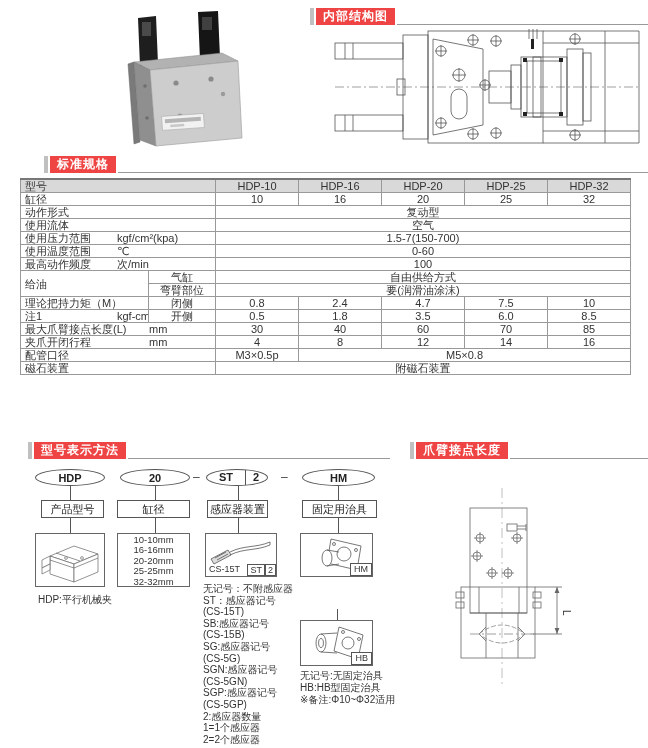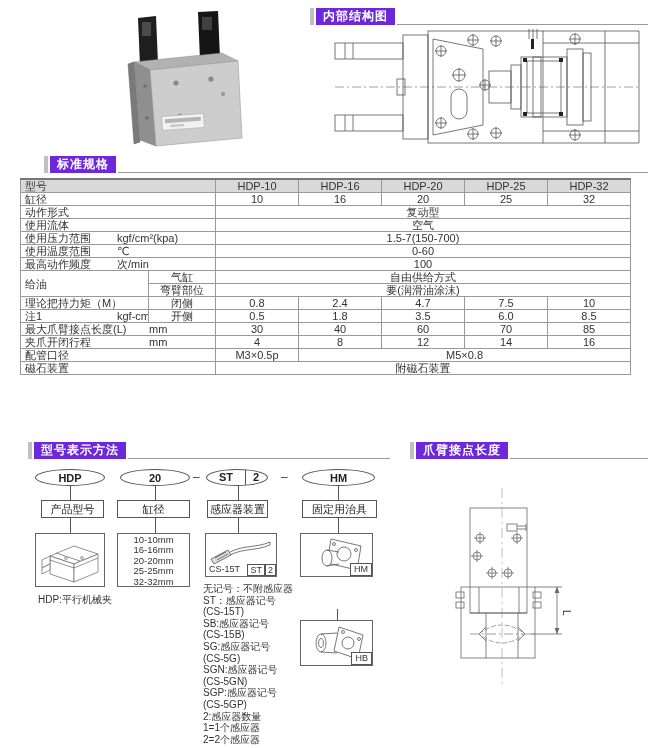--- a/index.html
+++ b/index.html
@@ -3,21 +3,21 @@
 <meta charset="utf-8">
 <style>
   * { margin:0; padding:0; box-sizing:border-box; }
   html,body { background:#fff; }
   body { font-family:"Liberation Sans","DejaVu Sans",sans-serif; color:#333; }
   .page { position:relative; width:648px; height:748px; background:#fff; overflow:hidden; }
 
   
   .hdr { position:absolute; display:flex; align-items:flex-end; height:18px; }
   .hdr .accent { width:4px; height:17px; background:#c0c0c0; margin-right:2px; flex:0 0 auto; }
-  .hdr .box { background:#6d28d9; color:#fff; font-size:12px; font-weight:bold; letter-spacing:1px; height:17px; line-height:17px; padding:0 7px; white-space:nowrap; flex:0 0 auto; }
+  .hdr .box { background:#ef4444; color:#fff; font-size:12px; font-weight:bold; letter-spacing:1px; height:17px; line-height:17px; padding:0 7px; white-space:nowrap; flex:0 0 auto; }
   .hdr .rule { flex:1 1 auto; border-bottom:1px solid #999; height:1px; margin-left:2px; }
 
   
   table.spec { position:absolute; left:20px; top:178px; width:610px; border-collapse:collapse; table-layout:fixed; font-size:11px; color:#333; border:1px solid #777; border-top:2px solid #777; }
   table.spec td { border:1px solid #999; height:12px; line-height:12px; padding:0 4px; white-space:nowrap; overflow:hidden; }
   table.spec td.c { text-align:center; padding:0 1px; }
   table.spec tr.hrow td { background:#d9d9d9; }
   .ln { display:inline-block; }
   .w92 { min-width:92px; }
   .w124 { min-width:124px; }
@@ -377,20 +377,25 @@
         <line x1="20" y1="13" x2="36" y2="12"></line>
           <line x1="20" y1="31" x2="36" y2="32"></line>
         <ellipse cx="20" cy="22" rx="2.4" ry="4.5"></ellipse>
         <circle cx="42" cy="11" r="1.5"></circle>
           <circle cx="58" cy="18" r="1.5"></circle>
           <circle cx="53" cy="34" r="1.5"></circle>
       </g>
     </svg>
     <span class="cornertag">HB</span>
   </div>
+  <div class="smalltext" style="left:300px;top:670px;line-height:12px;">
+      <div>无记号:无固定治具</div>
+      <div>HB:HB型固定治具</div>
+      <div>※备注:Φ10~Φ32适用</div>
+    </div>
 
   <svg style="position:absolute;left:430px;top:486px" width="218" height="210" viewBox="0 0 218 210">
     <g stroke="#666" stroke-width="0.8" fill="none">
       <line x1="72" y1="2" x2="72" y2="198" stroke="#b0b0b0" stroke-dasharray="10 4 2 4"></line>
       <rect x="40" y="22" width="57" height="105"></rect>
       <g>
         <circle cx="50" cy="52" r="4"></circle>
           <line x1="44" y1="52" x2="56" y2="52"></line>
           <line x1="50" y1="46" x2="50" y2="58"></line>
         <circle cx="47" cy="70" r="4"></circle>

